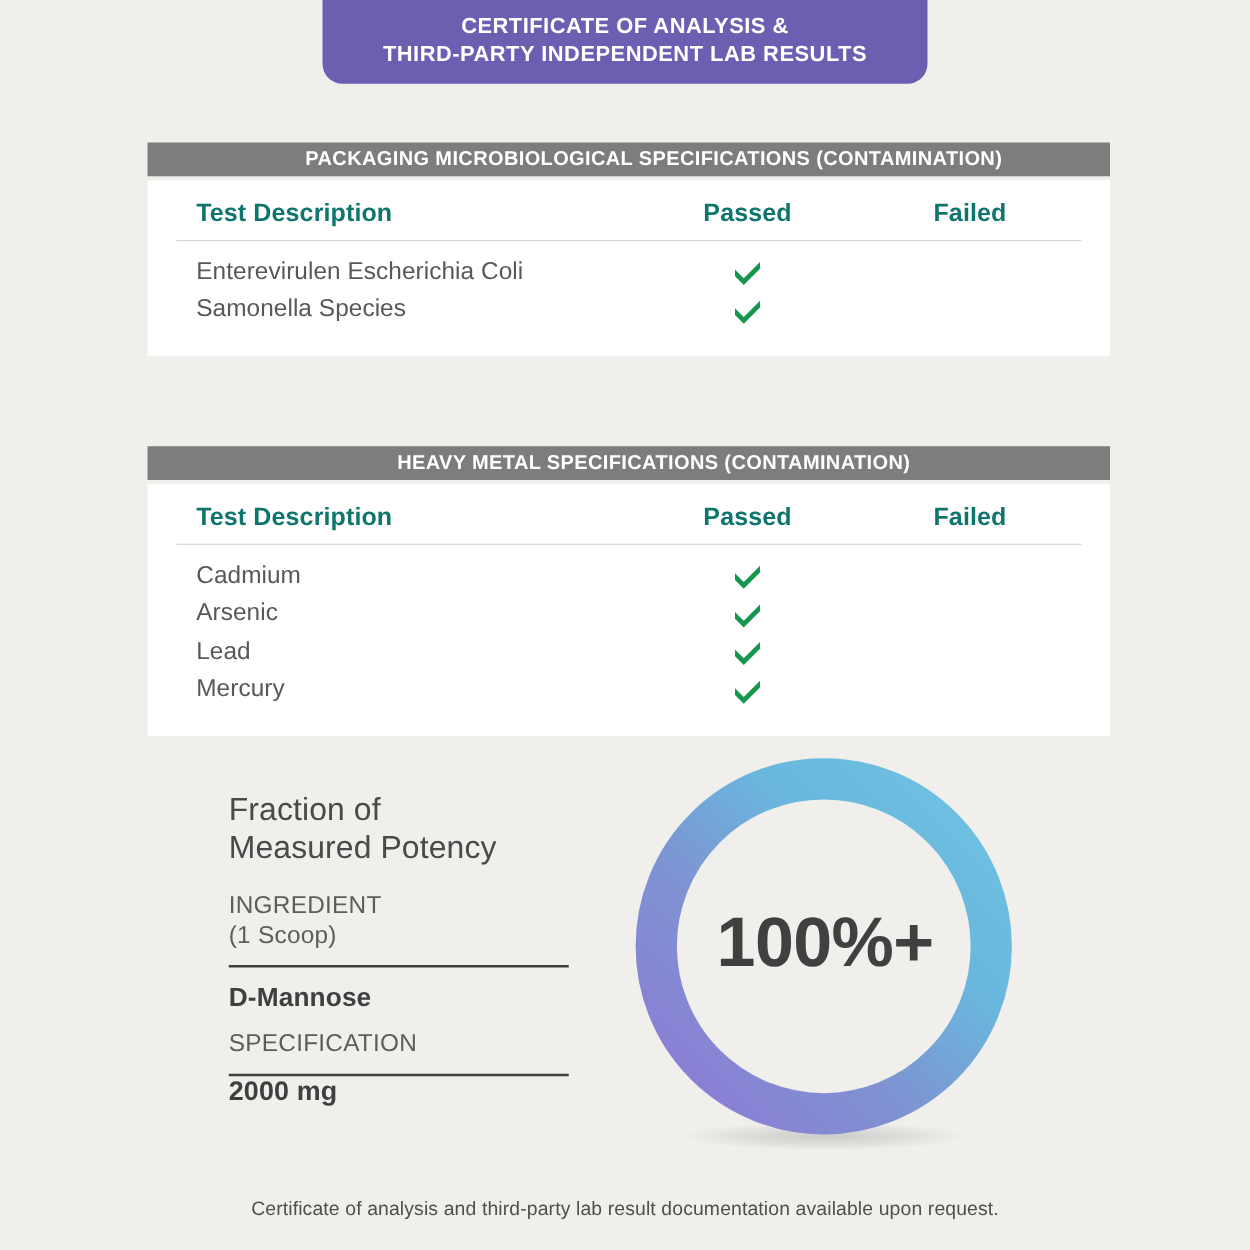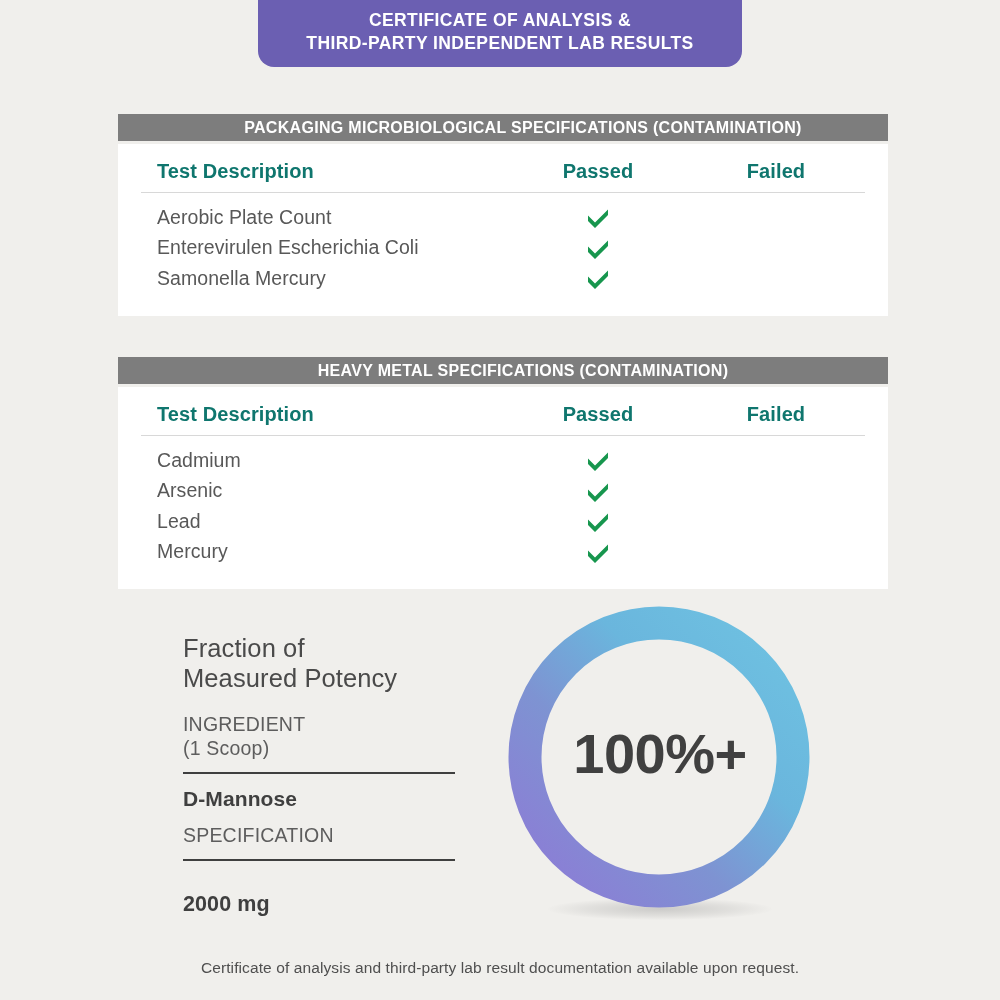--- a/index.html
+++ b/index.html
@@ -157,21 +157,21 @@
     color: #3f3f3f;
     letter-spacing: 0.1px;
   }
   .potency-spec-label {
     margin-top: 13px;
     font-size: 19.5px;
     color: #5d5d5d;
     letter-spacing: 0.2px;
   }
   .potency-amount {
-    margin-top: 31px;
+    margin-top: 0;
     font-size: 21.5px;
     font-weight: bold;
     color: #3f3f3f;
     letter-spacing: 0.1px;
   }
 
   
   .ring-wrap {
     position: absolute;
     left: 500px;
@@ -233,39 +233,30 @@
     <span class="spec-bar-title">PACKAGING MICROBIOLOGICAL SPECIFICATIONS (CONTAMINATION)</span>
   </div>
   <div class="spec-panel">
     <div class="spec-head-row">
       <div class="col-desc"><span class="hdr">Test Description</span></div>
       <div class="col-pass"><span class="hdr">Passed</span></div>
       <div class="col-fail"><span class="hdr">Failed</span></div>
     </div>
     <div class="spec-rows">
       <div class="spec-row">
-        <div class="row-name">Aerobic Plate Count</div>
-        <div class="row-mark">
-          <svg class="check" viewBox="0 0 26 26">
-              <path d="M3 11.5 L10 18.5 L23 5.5 L23 11 L10 24 L3 17 Z" fill="#17964e"></path>
-            </svg>
-        </div>
-        <div class="row-blank"></div>
-      </div>
-      <div class="spec-row">
         <div class="row-name">Enterevirulen Escherichia Coli</div>
         <div class="row-mark">
           <svg class="check" viewBox="0 0 26 26">
               <path d="M3 11.5 L10 18.5 L23 5.5 L23 11 L10 24 L3 17 Z" fill="#17964e"></path>
             </svg>
         </div>
         <div class="row-blank"></div>
       </div>
       <div class="spec-row">
-        <div class="row-name">Samonella Mercury</div>
+        <div class="row-name">Samonella Species</div>
         <div class="row-mark">
           <svg class="check" viewBox="0 0 26 26">
               <path d="M3 11.5 L10 18.5 L23 5.5 L23 11 L10 24 L3 17 Z" fill="#17964e"></path>
             </svg>
         </div>
         <div class="row-blank"></div>
       </div>
     </div>
   </div>
 </div>

